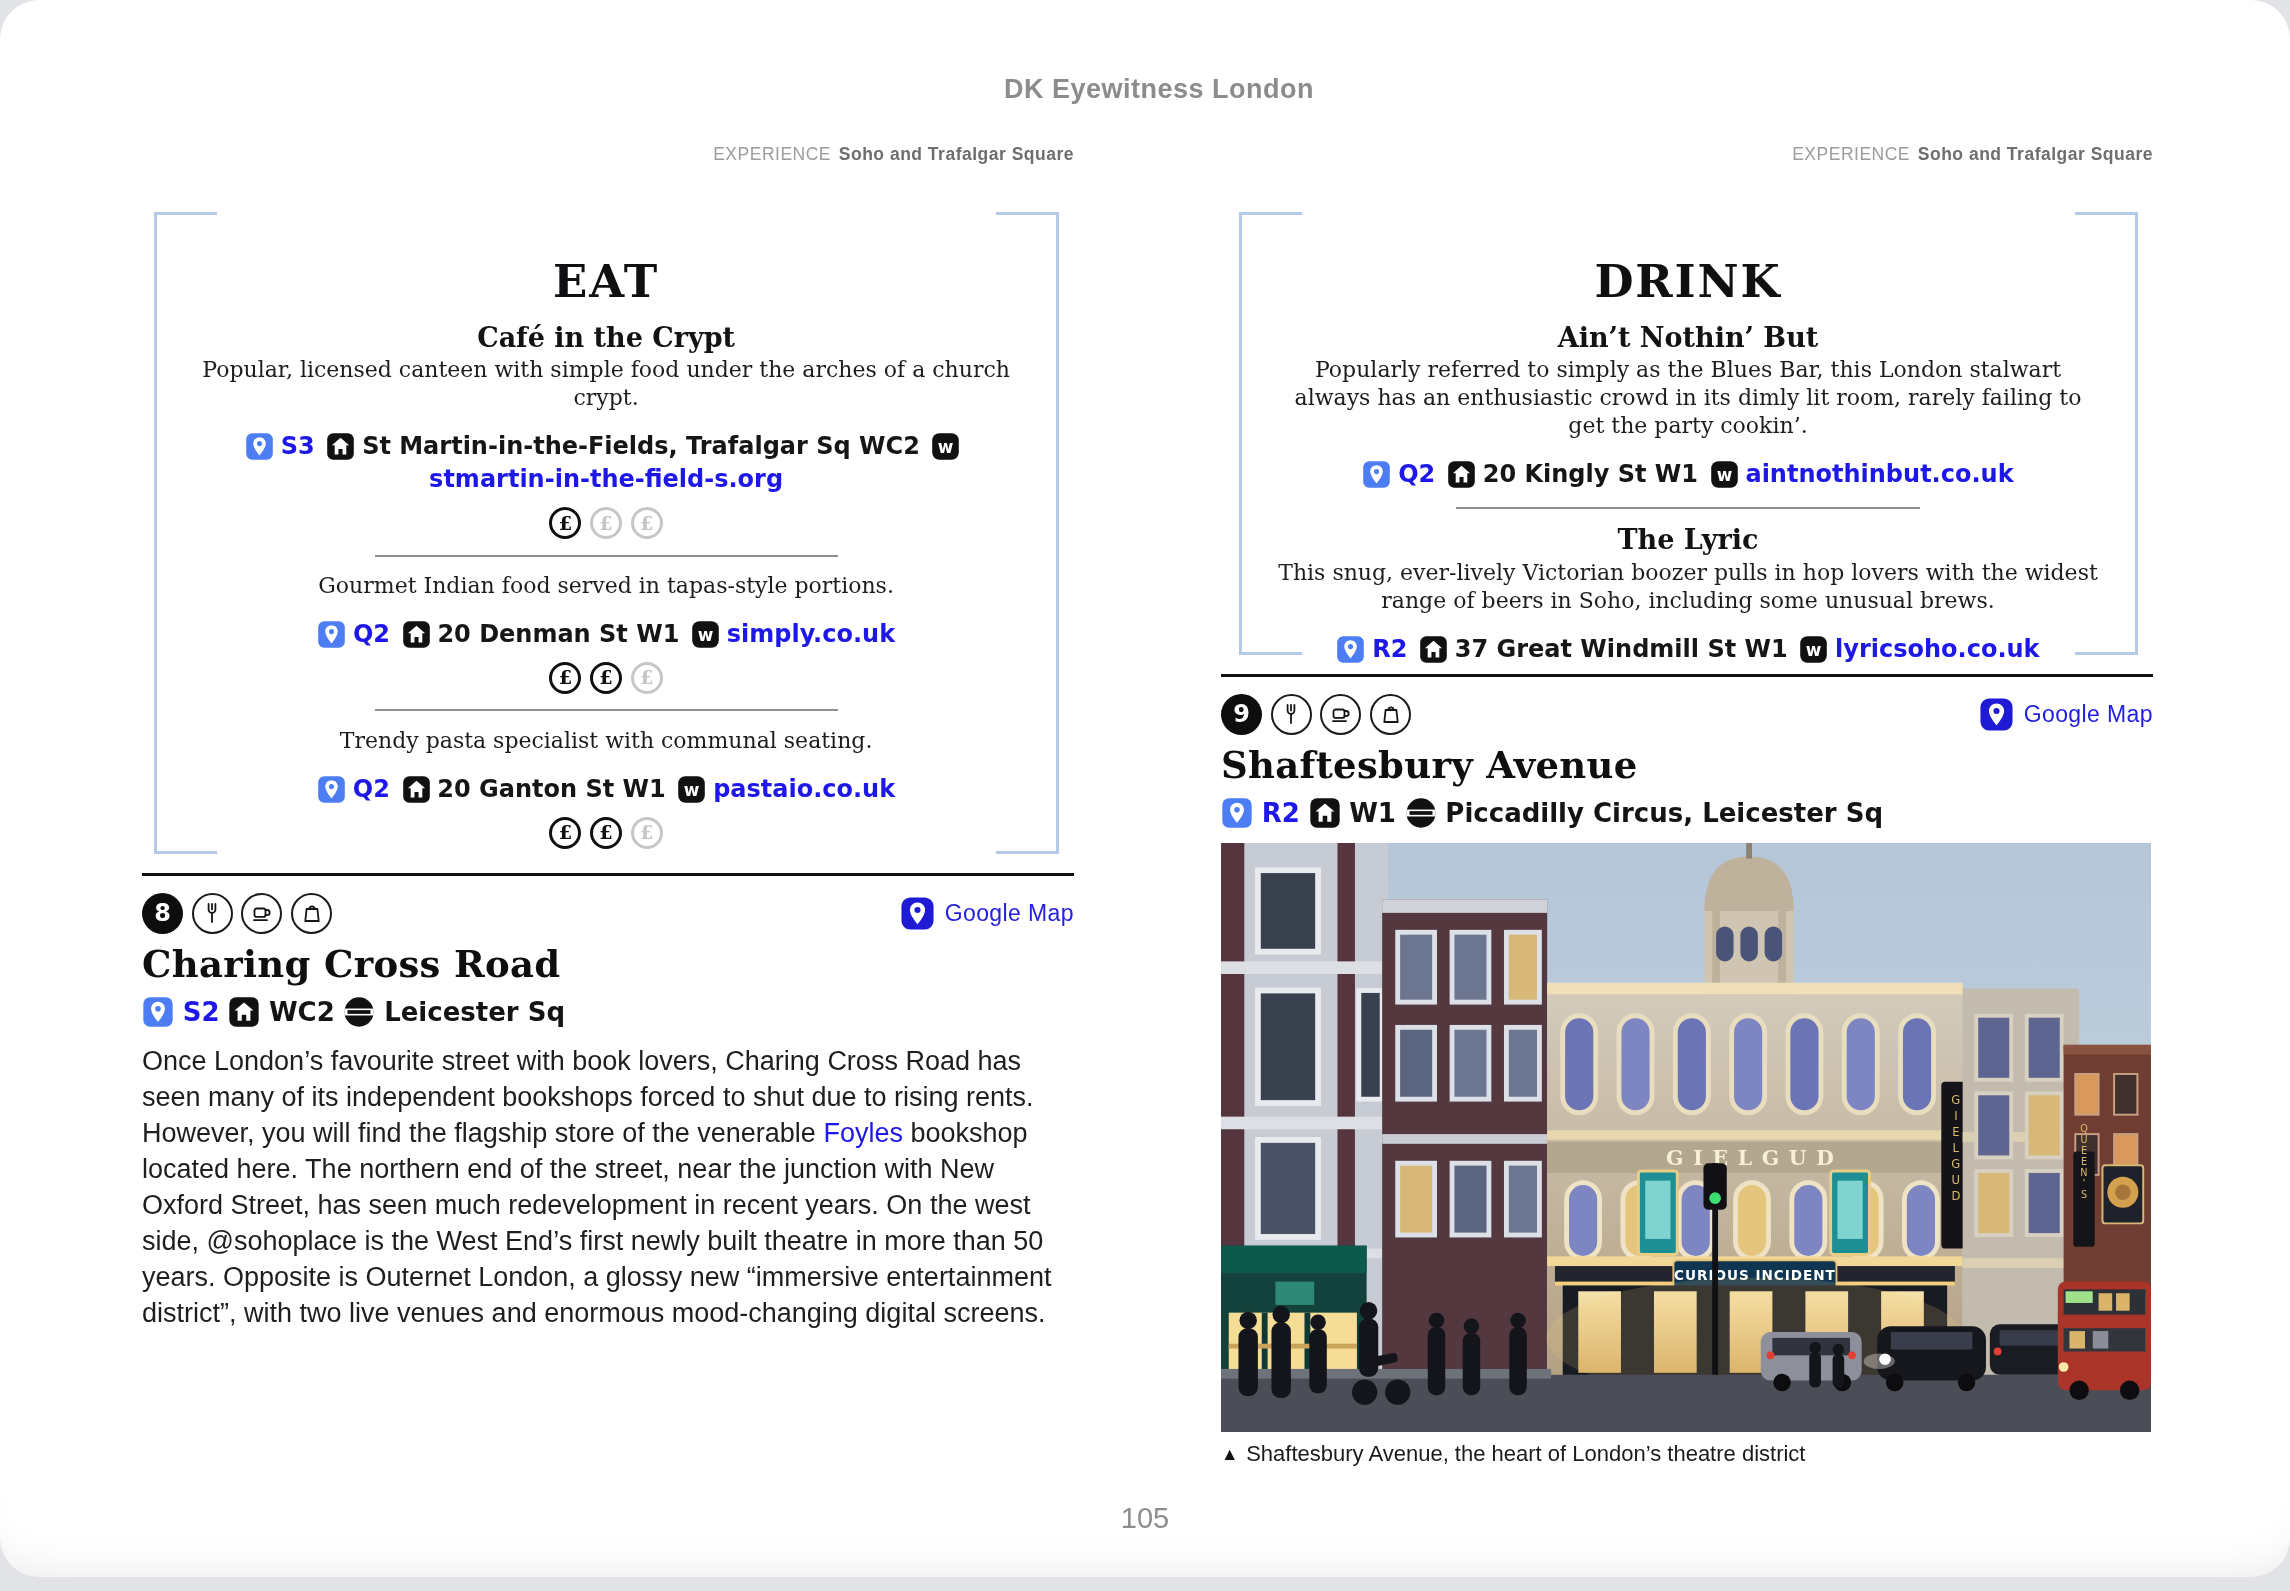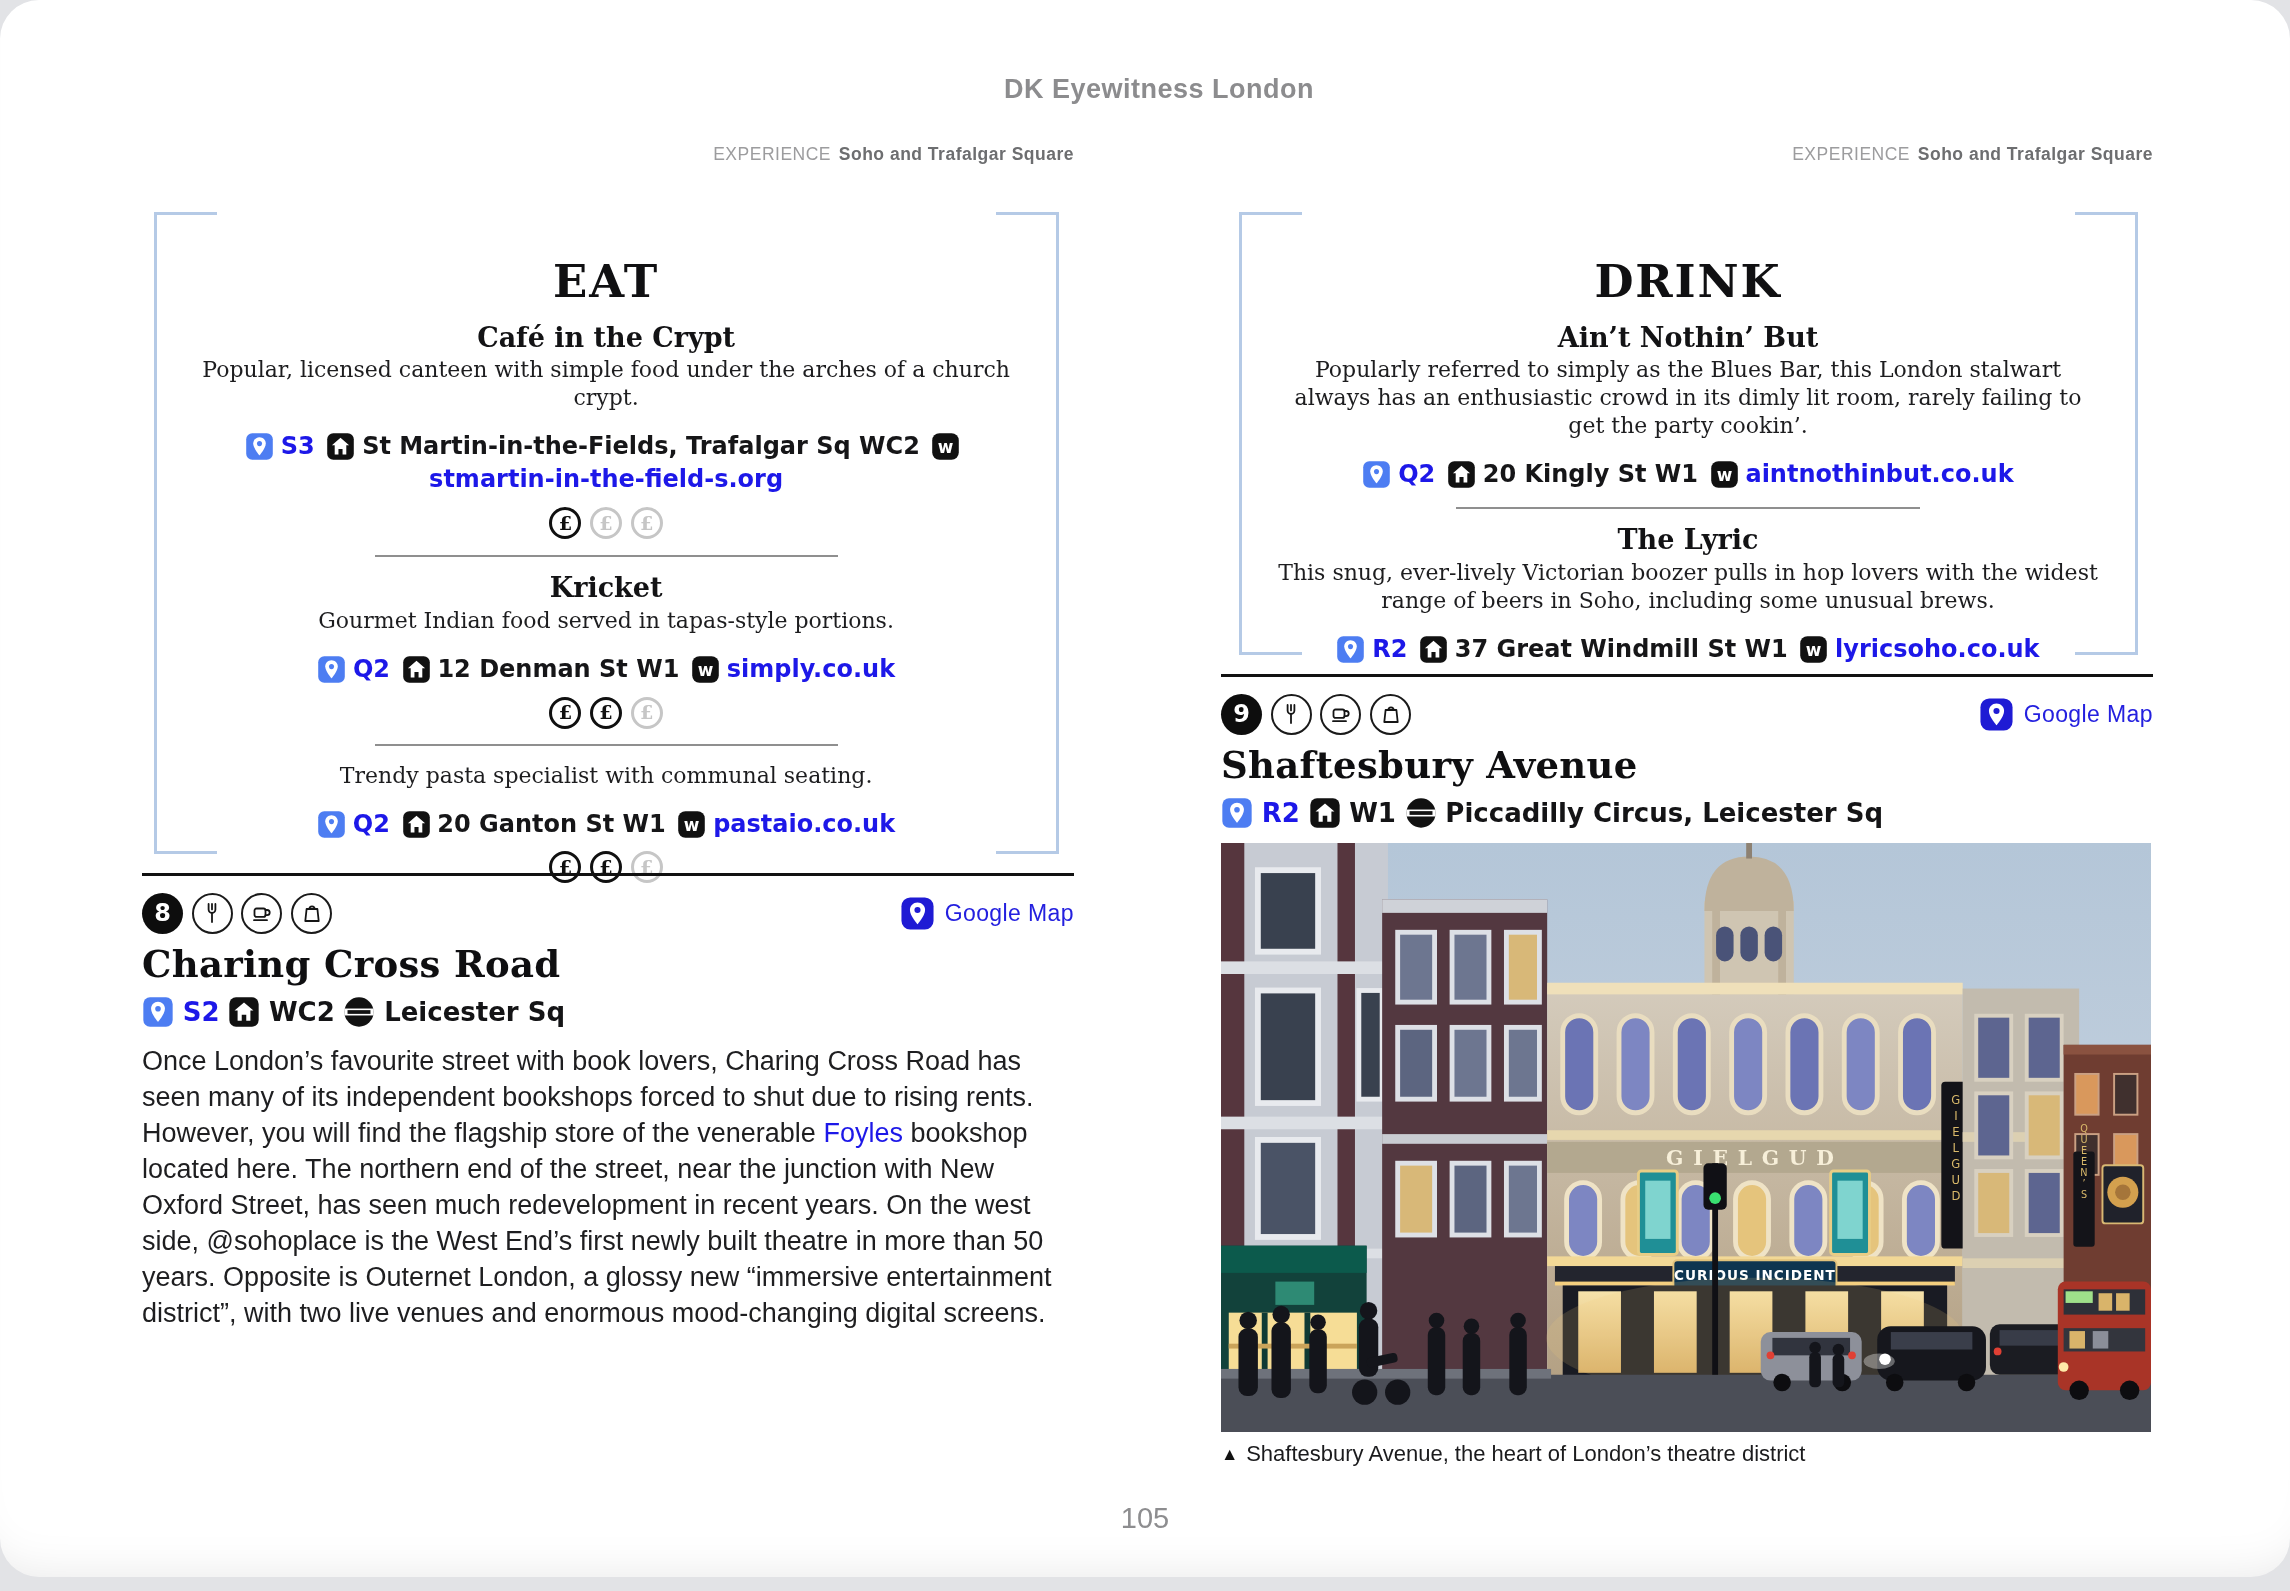--- a/index.html
+++ b/index.html
@@ -100,30 +100,29 @@
                   <text x="12" y="17" text-anchor="middle" font-size="14" font-weight="bold" font-family="DejaVu Sans, sans-serif" fill="#fff">w</text>
                 </svg><a class="site">stmartin-in-the-field-s.org</a></div>
               <div class="price-row">
                 <span class="pound">£</span>
                 <span class="pound dim">£</span>
                 <span class="pound dim">£</span>
               </div>
             </div>
             <div class="entry-divider"></div>
             <div class="entry">
-              <div class="entry-name">Kricket</div>
               <div class="entry-desc">Gourmet Indian food served in tapas-style portions.</div>
               <div class="entry-addr"><svg class="ic" viewBox="0 0 24 24">
                   <rect x="1" y="1" width="22" height="22" rx="5" fill="#4d7df2"></rect>
                   <path d="M12 4.4c-2.9 0-5.2 2.3-5.2 5.2 0 3.9 5.2 9.8 5.2 9.8s5.2-5.9 5.2-9.8C17.2 6.7 14.9 4.4 12 4.4z" fill="#fff"></path>
                   <circle cx="12" cy="9.6" r="2.1" fill="#4d7df2"></circle>
                 </svg><a class="mapref">Q2</a><svg class="ic" viewBox="0 0 24 24">
                   <rect x="1" y="1" width="22" height="22" rx="5" fill="#111"></rect>
                   <path d="M12 4.8 4.9 10.9 H7.2 V18.6 H10.3 V14.1 H13.7 V18.6 H16.8 V10.9 H19.1 Z" fill="#fff"></path>
-                </svg><span>12 Denman St W1</span><svg class="ic" viewBox="0 0 24 24" style="font-size:24.5px">
+                </svg><span>20 Denman St W1</span><svg class="ic" viewBox="0 0 24 24" style="font-size:24.5px">
                   <rect x="1" y="1" width="22" height="22" rx="6" fill="#111"></rect>
                   <text x="12" y="17" text-anchor="middle" font-size="14" font-weight="bold" font-family="DejaVu Sans, sans-serif" fill="#fff">w</text>
                 </svg><a class="site">simply.co.uk</a></div>
               <div class="price-row">
                 <span class="pound">£</span>
                 <span class="pound">£</span>
                 <span class="pound dim">£</span>
               </div>
             </div>
             <div class="entry-divider"></div>

